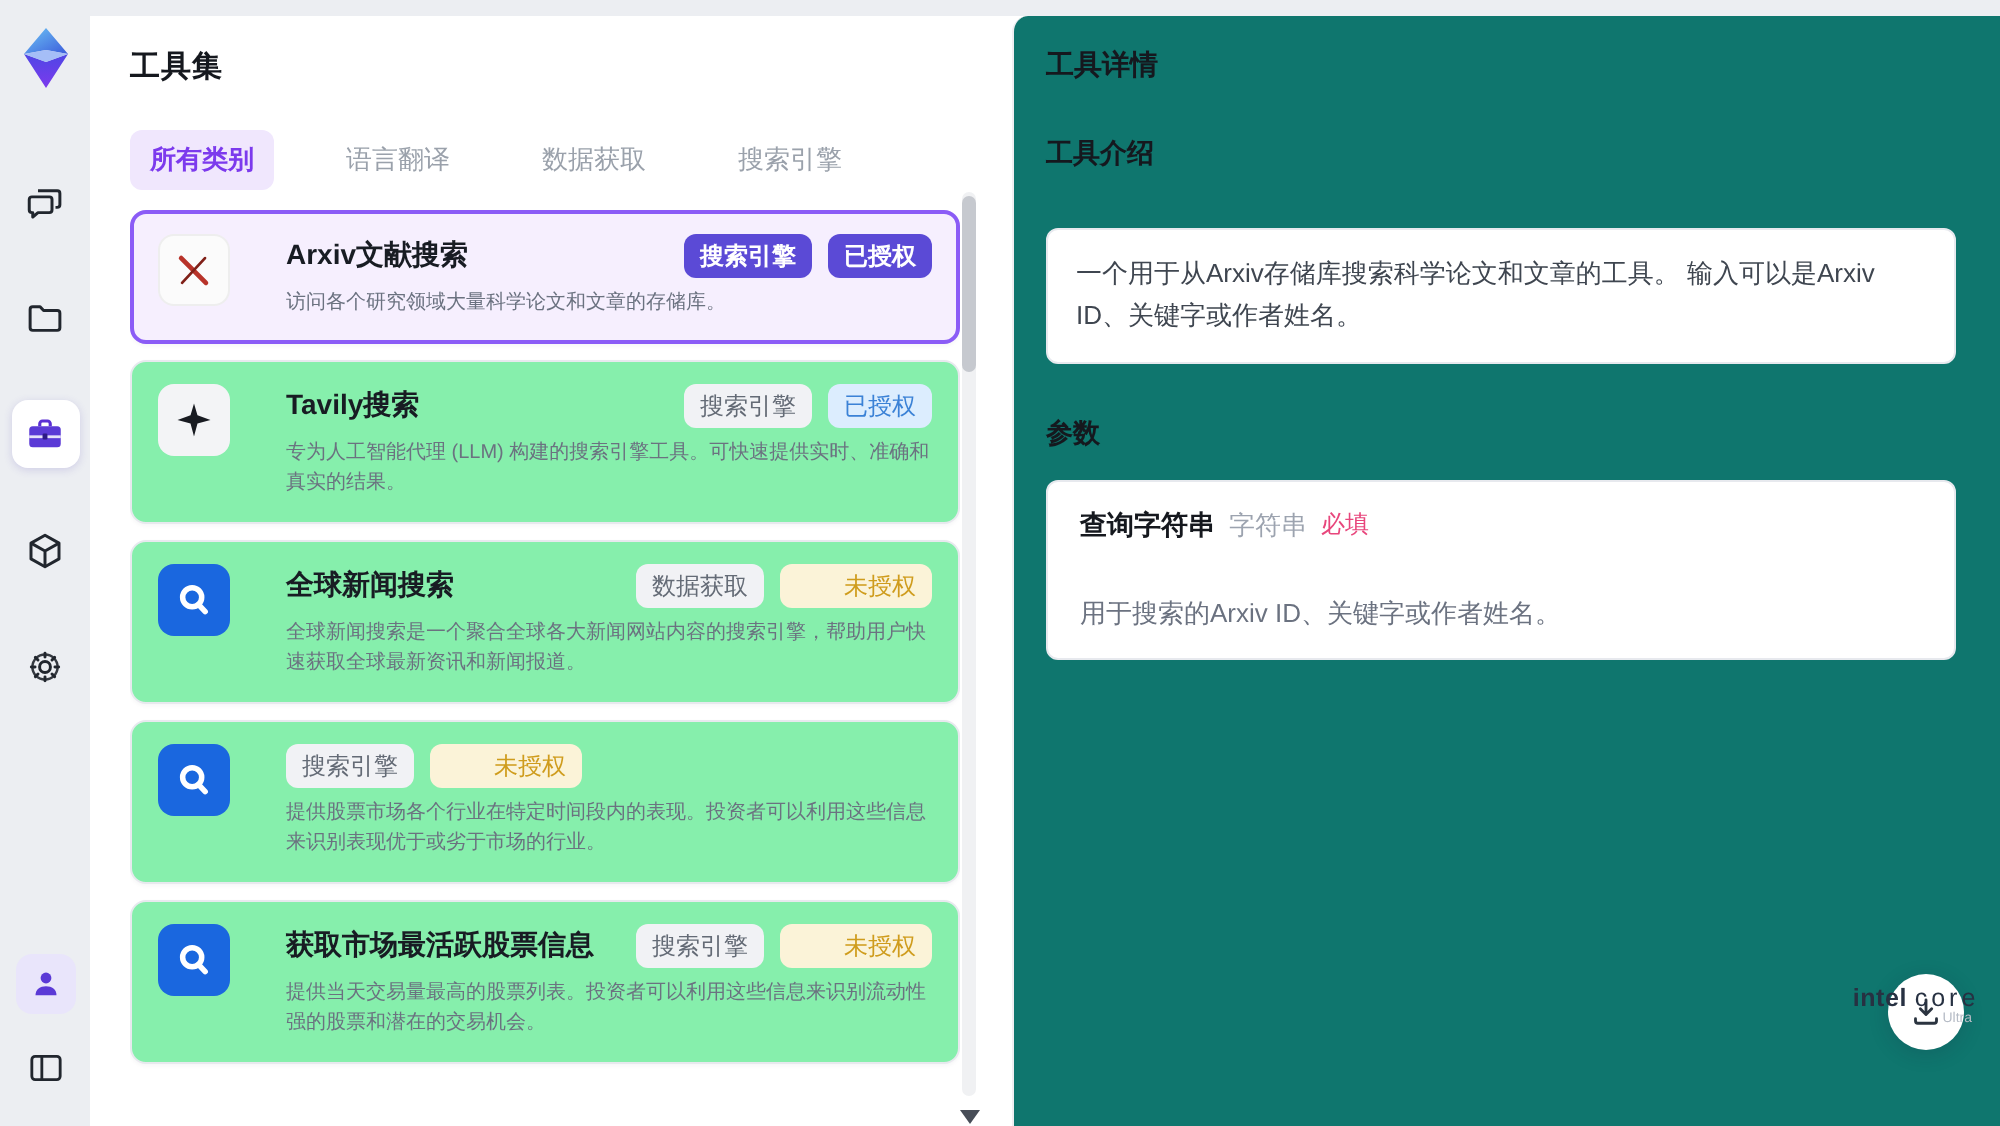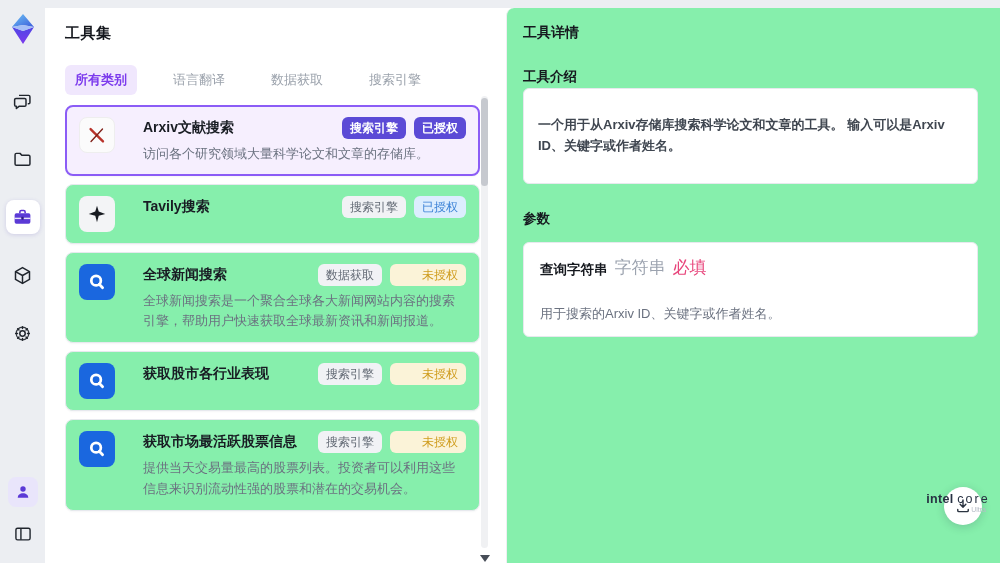--- a/index.html
+++ b/index.html
@@ -41,40 +41,40 @@
   .tool-icon.icon-qsearch .ic-qsearch { display:block; }
   .tool-main { flex:1; min-width:0; }
   .tool-head { display:flex; align-items:flex-start; justify-content:space-between; gap:8px; }
   .tool-name { font-size:14px; font-weight:bold; color:#181c23; line-height:1.3; padding-top:1px; }
   .badges { display:flex; gap:8px; flex:none; align-items:center; }
   .badge { font-size:12px; line-height:1; padding:5px 8px; border-radius:6px; white-space:nowrap; }
   .badge.cat { background:#f1f2f5; color:#646b76; }
   .badge.auth-yes { background:#dcedfe; color:#3b82d6; }
   .badge.auth-no { background:#fbf3d8; color:#cf9c1d;padding-left:32px; }
   .tool-card.selected .badge { background:#5b4ad6; color:#ffffff; font-weight:bold; }
-  .tool-desc { font-size:13px; color:#6b7280; line-height:1.55; margin-top:5px; }
+  .tool-desc { font-size:10px; color:#6b7280; line-height:1.55; margin-top:5px; }
 
   
   .scrollbar { position:absolute; left:436px; top:88px; width:7px; height:452px; background:#f0f1f3; border-radius:4px; }
   .scroll-thumb { position:absolute; left:0; top:2px; width:7px; height:88px; background:#c6c9cf; border-radius:4px; cursor:grab; }
   .scroll-arrow { position:absolute; left:-1px; bottom:-14px; width:0; height:0;
     border-left:5px solid transparent; border-right:5px solid transparent; border-top:7px solid #474d57; cursor:pointer; }
 
   
-  .detail-panel { position:absolute; left:461px; top:0; right:0; bottom:0; background:#86efac;
+  .detail-panel { position:absolute; left:461px; top:0; right:0; bottom:0; background:#0f766e;
     border-radius:8px 0 0 0; padding:16px 22px 0 16px; border-left:1px solid #efeff2; }
   .detail-title { font-size:14px; font-weight:bold; color:#15181e; }
   .section-h { font-size:13.5px; font-weight:bold; color:#15181e; margin-top:26px; }
-  .intro-card { margin-top:2px; background:#fff; border:1px solid #e7e9ee; border-radius:6px;
-    padding:26px 14px; font-size:13px; color:#3f4650; line-height:1.6;font-weight:bold; }
+  .intro-card { margin-top:28px; background:#fff; border:1px solid #e7e9ee; border-radius:6px;
+    padding:12px 14px; font-size:13px; color:#3f4650; line-height:1.6; }
   .param-card { margin-top:14px; background:#fff; border:1px solid #e7e9ee; border-radius:6px; padding:13px 16px; }
-  .param-head { display:flex; align-items:flex-end; gap:7px; }
+  .param-head { display:flex; align-items:flex-start; gap:7px; }
   .param-name { font-size:13.5px; font-weight:bold; color:#15181e; }
-  .param-type { font-size:17px; color:#9ca3af; }
-  .param-req { font-size:17px; color:#e8467c; }
+  .param-type { font-size:13px; color:#9ca3af; }
+  .param-req { font-size:12px; color:#e8467c; }
   .param-desc { margin-top:25px; font-size:13px; color:#6b7280; line-height:1.5; }
 
   
   .fab { position:absolute; left:944px; top:487px; width:38px; height:38px; border-radius:50%;
     background:#fff; box-shadow:0 2px 10px rgba(30,35,60,.18); display:flex; align-items:center; justify-content:center; cursor:pointer; z-index:9; }
   .brand { position:absolute; left:922px; top:492px; width:72px; text-align:center; z-index:9; }
   .brand-line { font-size:12.5px; color:#273142; letter-spacing:.3px; white-space:nowrap; }
   .brand-line .b1 { font-weight:bold; }
   .brand-line .b2 { letter-spacing:2px; font-weight:500; }
   .brand-sub { font-size:7px; color:#b6bcc6; margin-top:0; text-align:right; padding-right:8px; }
@@ -197,20 +197,21 @@
 
       </div>
       <div class="tool-main">
         <div class="tool-head">
           <div class="tool-name">Tavily搜索</div>
           <div class="badges">
             <span class="badge cat">搜索引擎</span>
             <span class="badge auth-yes">已授权</span>
           </div>
         </div>
+        <div class="tool-desc">专为人工智能代理 (LLM) 构建的搜索引擎工具。可快速提供实时、准确和真实的结果。</div>
       </div>
     </div>
   </div>
 
   <div class="tool-card">
     <div class="card-top">
       <div class="tool-icon icon-qsearch">
 
         <svg class="ic ic-qsearch" width="22" height="22" viewBox="0 0 24 24">
           <circle cx="11" cy="10.5" r="5.2" fill="none" stroke="#ffffff" stroke-width="3"></circle>
@@ -236,26 +237,26 @@
       <div class="tool-icon icon-qsearch">
 
         <svg class="ic ic-qsearch" width="22" height="22" viewBox="0 0 24 24">
           <circle cx="11" cy="10.5" r="5.2" fill="none" stroke="#ffffff" stroke-width="3"></circle>
           <path d="M14.5 14.5l3.6 3.8" stroke="#ffffff" stroke-width="3" stroke-linecap="round"></path>
         </svg>
 
       </div>
       <div class="tool-main">
         <div class="tool-head">
-          <div class="tool-name">获取股市各行业表现</div>
           <div class="badges">
             <span class="badge cat">搜索引擎</span>
             <span class="badge auth-no">未授权</span>
           </div>
         </div>
+        <div class="tool-desc">提供股票市场各个行业在特定时间段内的表现。投资者可以利用这些信息来识别表现优于或劣于市场的行业。</div>
       </div>
     </div>
   </div>
 
   <div class="tool-card">
     <div class="card-top">
       <div class="tool-icon icon-qsearch">
 
         <svg class="ic ic-qsearch" width="22" height="22" viewBox="0 0 24 24">
           <circle cx="11" cy="10.5" r="5.2" fill="none" stroke="#ffffff" stroke-width="3"></circle>

